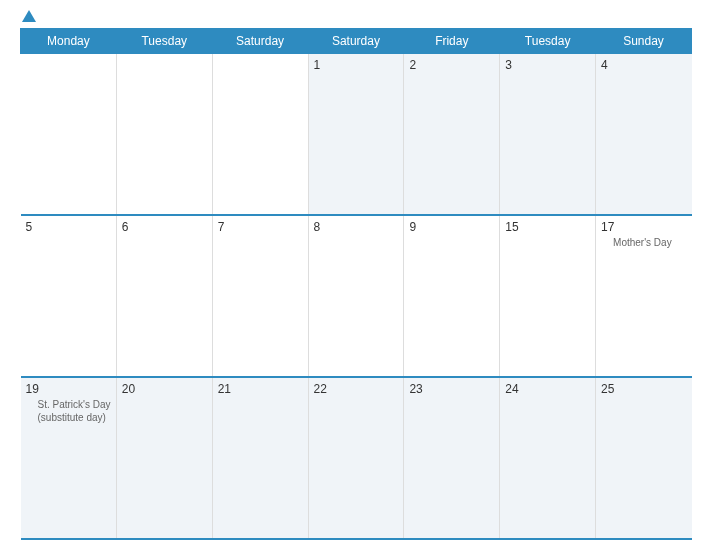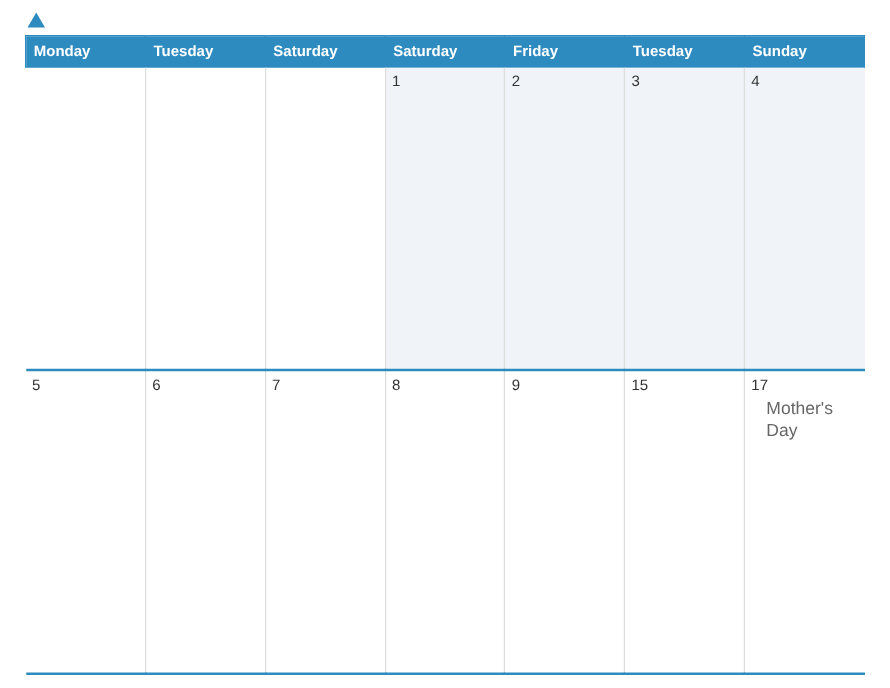--- a/index.html
+++ b/index.html
@@ -68,23 +68,23 @@
     .calendar-table {
       width: 100%;
       border-collapse: collapse;
       flex: 1;
     }
 
     .calendar-table thead tr th {
       background-color: #2e8bc0;
       color: #fff;
       font-size: 12px;
-      font-weight: bold;
+      font-weight: normal;
       padding: 5px 6px;
-      text-align: left;
+      text-align: center;
       border: 1px solid #2e8bc0;
     }
 
     .calendar-table tbody tr {
       border-bottom: 2px solid #2e8bc0;
     }
 
     .calendar-table tbody tr td {
       width: calc(100% / 7);
       height: 70px;
@@ -101,21 +101,21 @@
     }
 
     .day-number {
       font-size: 12px;
       color: #333;
       display: block;
       margin-bottom: 2px;
     }
 
     .holiday {
-      font-size: 14px;
+      font-size: 10px;
       color: #666;
       display: block;
       line-height: 1.3;
       padding-left: 12px;
     }
 
     .empty-cell {
       background: #f9f9f9;
     }
 
@@ -190,14 +190,39 @@
           <span class="day-number">9</span>
         </td>
         <td>
           <span class="day-number">15</span>
         </td>
         <td>
           <span class="day-number">17</span>
           <span class="holiday">Mother's Day</span>
         </td>
       </tr>
+      <tr>
+        <td>
+          <span class="day-number">19</span>
+          <span class="holiday">St. Patrick's Day
+(substitute day)</span>
+        </td>
+        <td>
+          <span class="day-number">20</span>
+        </td>
+        <td>
+          <span class="day-number">21</span>
+        </td>
+        <td>
+          <span class="day-number">22</span>
+        </td>
+        <td>
+          <span class="day-number">23</span>
+        </td>
+        <td>
+          <span class="day-number">24</span>
+        </td>
+        <td>
+          <span class="day-number">25</span>
+        </td>
+      </tr>
     </tbody>
 </table>
 
 </body></html>

